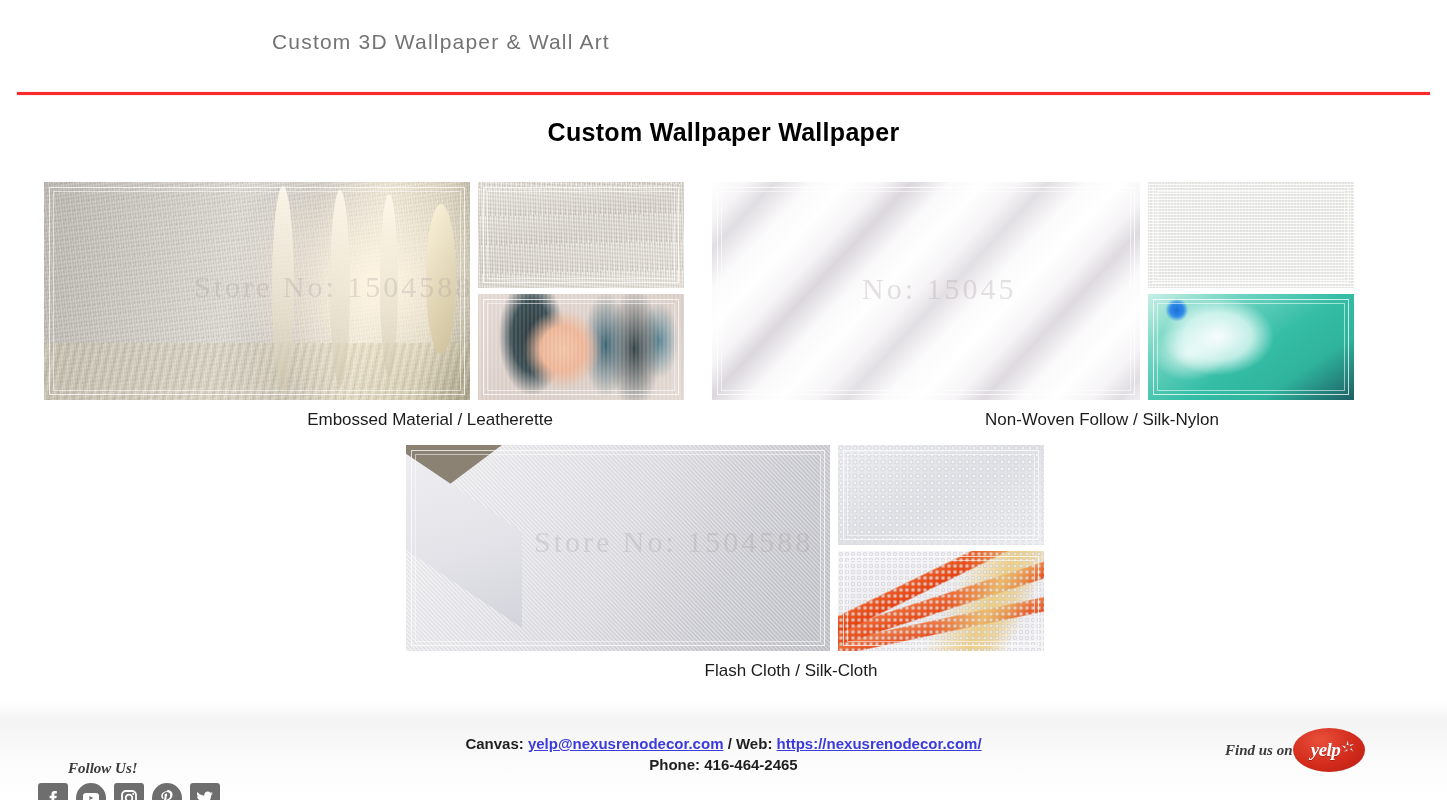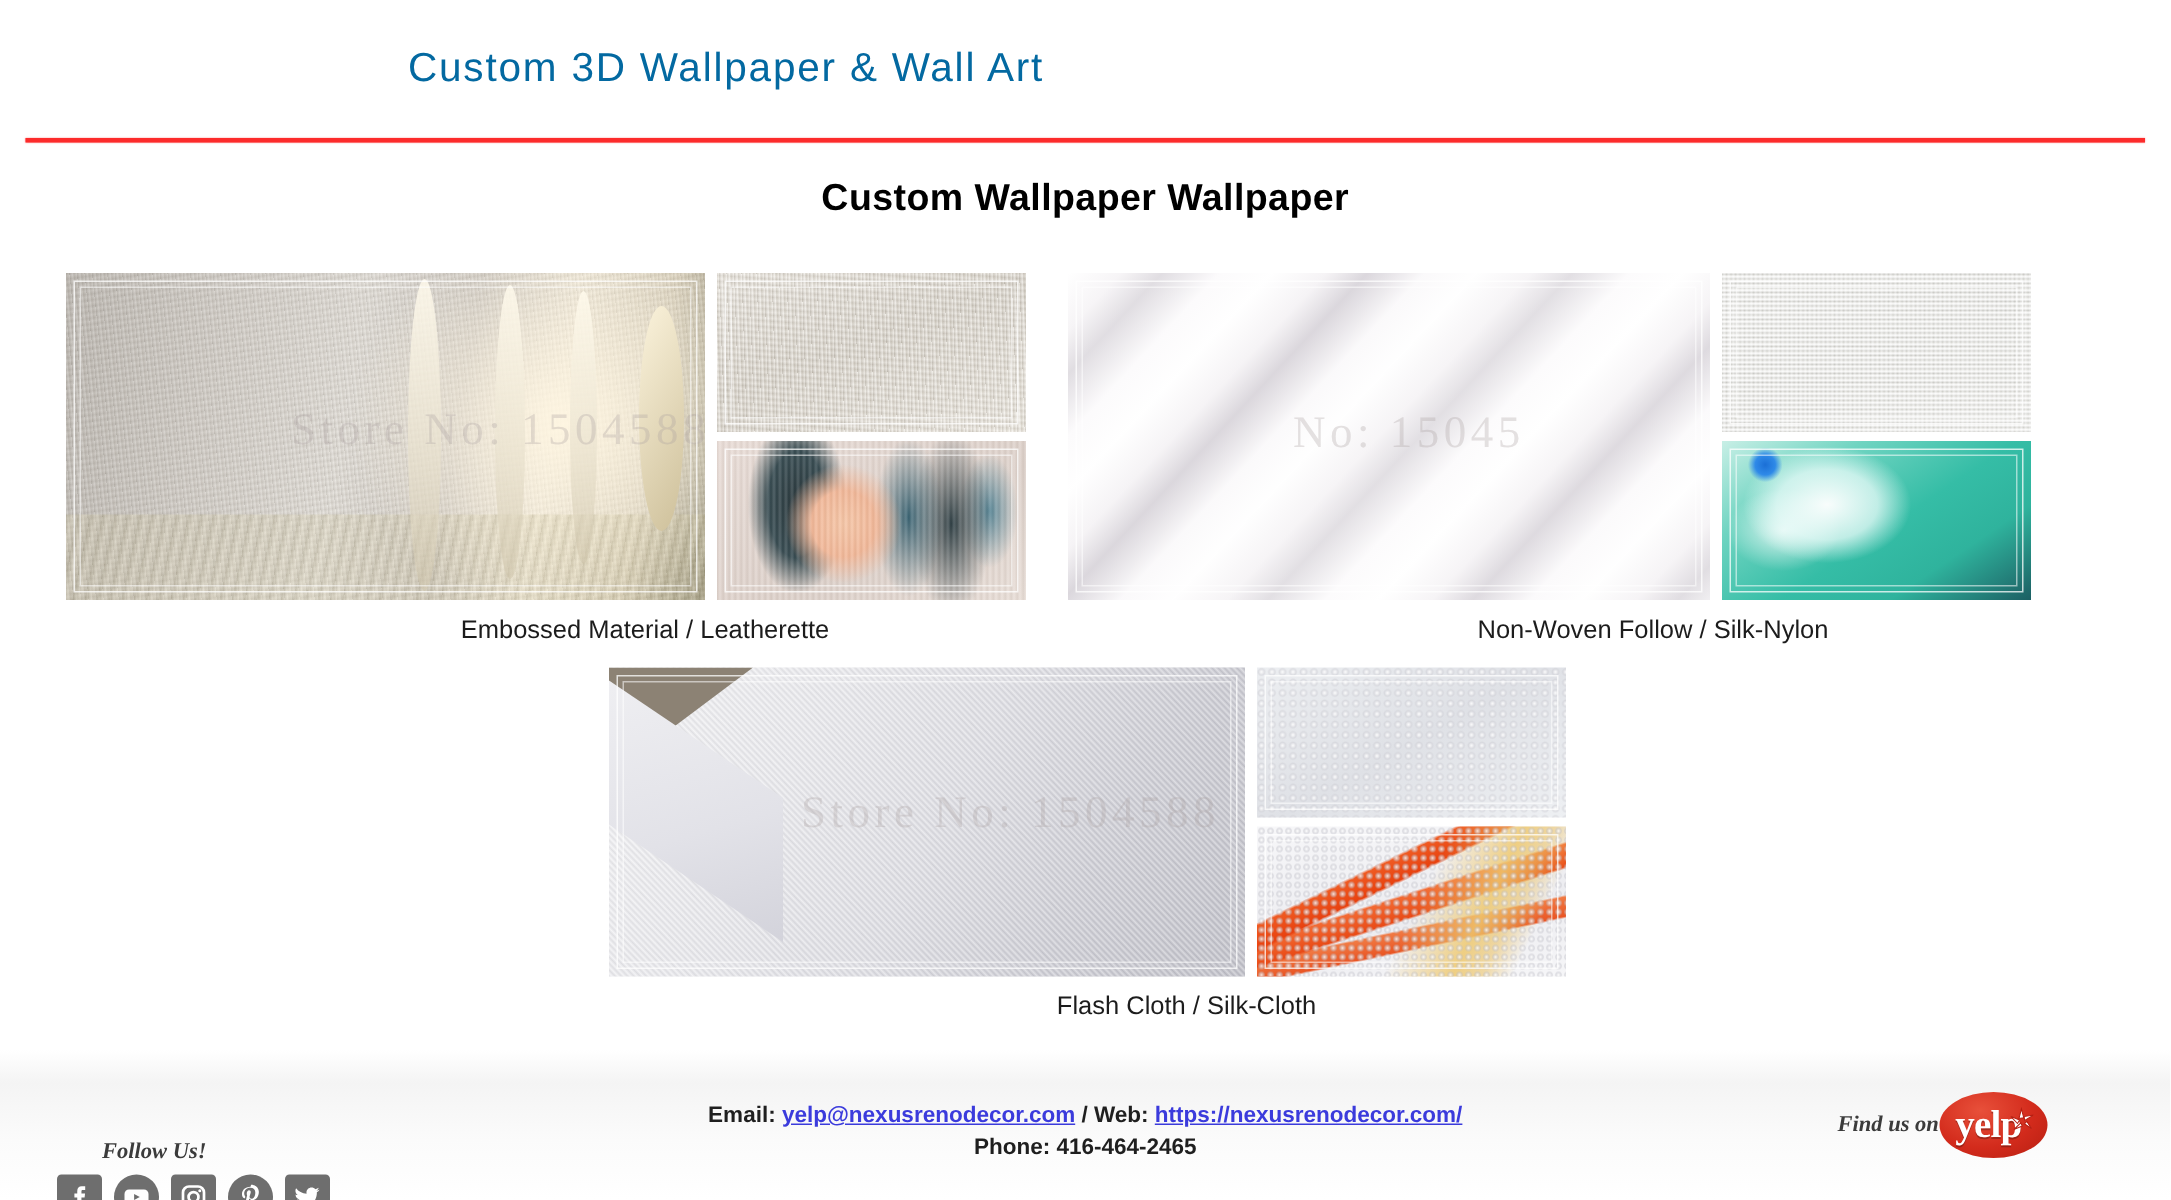--- a/index.html
+++ b/index.html
@@ -67,24 +67,24 @@
   .logo-tagline {
     font-family: "Liberation Sans", sans-serif;
     font-size: 9px;
     color: #5b6470;
     white-space: nowrap;
   }
   .header-title {
     position: absolute;
     left: 272px; top: 30px;
     font-family: "Liberation Sans", sans-serif;
-    font-size: 27px;
+    font-size: 21px;
     font-weight: 400;
     letter-spacing: 1.2px;
-    color: #0369a1;
+    color: #737373;
     white-space: nowrap;
   }
   .header-rule {
     position: absolute;
     left: 17px; top: 92px;
     width: 1413px; height: 3px;
     background: #fc2b2b;
     box-shadow: 0 0 1px rgba(252,43,43,0.75);
   }
 
@@ -326,21 +326,22 @@
     border-radius: 50%;
     background: radial-gradient(ellipse at 38% 28%, #e8503a 0%, #d32b1c 55%, #b61f12 100%);
     position: relative;
     display: flex;
     align-items: center;
     justify-content: center;
   }
   .yelp-word {
     font-family: "Liberation Serif", serif;
     font-weight: 700;
-    font-size: 26px;
+    font-style: italic;
+    font-size: 19px;
     color: #ffffff;
     letter-spacing: -0.5px;
     margin-left: -6px;
     text-shadow: 0 1px 0 rgba(0,0,0,0.25);
   }
   .yelp-burst {
     position: absolute;
     right: 7px; top: 9px;
     width: 20px; height: 20px;
   }
@@ -455,21 +456,21 @@
       <svg width="18" height="15" viewBox="0 0 18 15">
           <path d="M17 2.2c-0.6 0.3-1.3 0.5-2 0.6 0.7-0.4 1.25-1.1 1.5-1.9-0.7 0.4-1.4 0.7-2.2 0.85C13.6 1 12.7 0.6 11.7 0.6c-1.9 0-3.4 1.5-3.4 3.4 0 0.27 0.03 0.53 0.1 0.78C5.5 4.6 3 3.2 1.4 1.1 1.1 1.6 0.95 2.2 0.95 2.85c0 1.2 0.6 2.25 1.5 2.85C1.9 5.67 1.4 5.52 1 5.3v0.04c0 1.65 1.17 3 2.72 3.32-0.28 0.08-0.58 0.12-0.9 0.12-0.22 0-0.43-0.02-0.64-0.06 0.43 1.35 1.7 2.33 3.2 2.36-1.17 0.92-2.65 1.47-4.25 1.47-0.28 0-0.55-0.02-0.82-0.05 1.52 0.97 3.3 1.54 5.23 1.54 6.28 0 9.7-5.2 9.7-9.7l-0.01-0.44C16.0 3.5 16.55 2.9 17 2.2z" fill="#ffffff"></path>
         </svg>
     </div>
 
   </div>
 </div>
 
 <div class="contact-block">
   <div>
-    <span>Email:</span>
+    <span>Canvas:</span>
     <a href="#">yelp@nexusrenodecor.com</a>
     <span>/</span>
     <span>Web:</span>
     <a href="#">https://nexusrenodecor.com/</a>
   </div>
   <div class="contact-line2">Phone: 416-464-2465</div>
 </div>
 
 <div class="yelp-block">
   <span class="yelp-label">Find us on</span>

